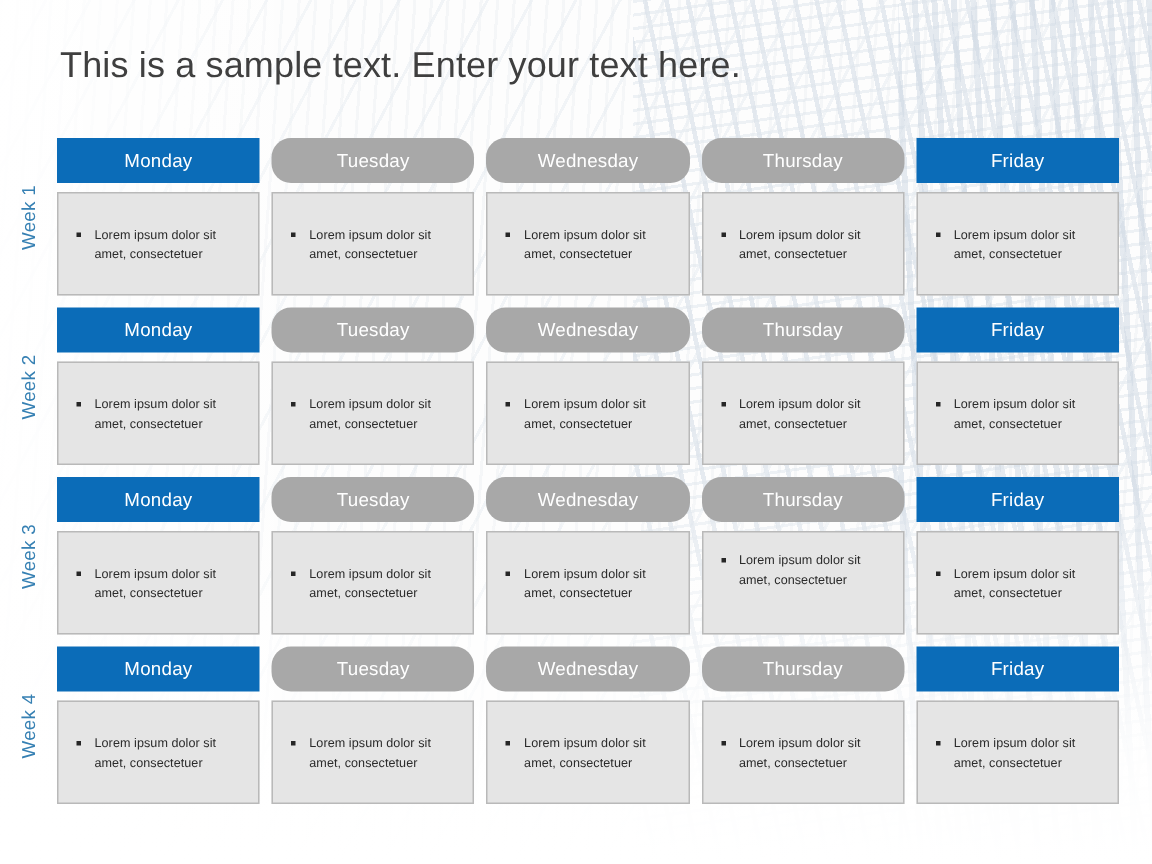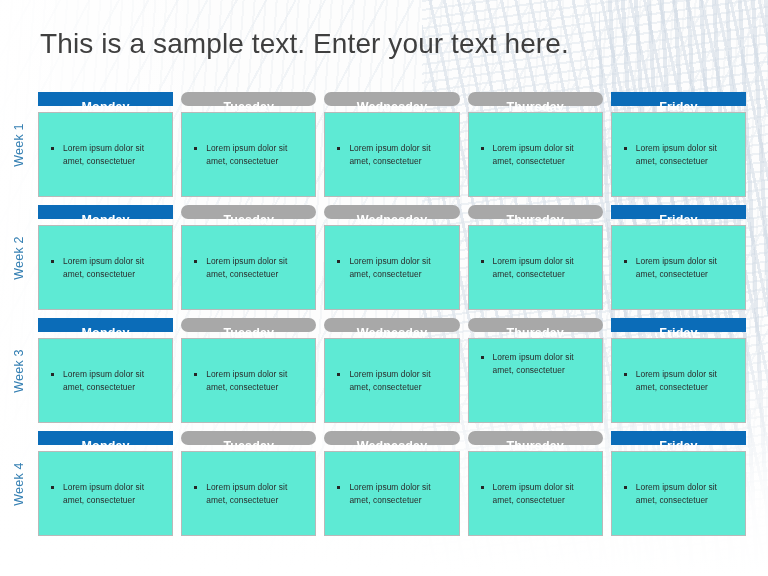--- a/index.html
+++ b/index.html
@@ -87,21 +87,21 @@
   }
   .bg-fade-left {
     background: linear-gradient(to right, rgba(255,255,255,0.96) 0%, rgba(255,255,255,0.55) 14%, rgba(255,255,255,0) 32%);
   }
 
   
   #title {
     position: absolute;
     left: 40px;
     top: 27px;
-    font-size: 28px;
+    font-size: 24px;
     line-height: 34px;
     font-weight: 400;
     color: #3f3f3f;
     letter-spacing: .1px;
     white-space: nowrap;
   }
 
   
   #planner {
     position: absolute;
@@ -142,35 +142,35 @@
     display: flex;
     gap: 8px;
   }
   .day-col {
     flex: 1 1 0;
     display: flex;
     flex-direction: column;
     min-width: 0;
   }
   .day-head {
-    height: 14px;
+    height: 30px;
     line-height: 30px;
     text-align: center;
     color: #ffffff;
     font-size: 12.5px;
-    font-weight: 700;
+    font-weight: 400;
     letter-spacing: .15px;
   }
   .day-head.accent { background: #0b6cb8; }
   .day-head.muted  { background: #a8a8a8; border-radius: 13px; }
 
   .day-body {
     margin-top: 6px;
     flex: 1 1 auto;
-    background: #5eead4;
+    background: #e5e5e5;
     border: 1px solid #b9b9b9;
     box-sizing: border-box;
     padding: 12px 8px 8px 8px;
     display: flex;
     flex-direction: column;
   }
   .day-body.align-top { justify-content: flex-start; }
   .day-body.align-mid { justify-content: center; padding-top: 8px; }
 
   .bullet-item {

